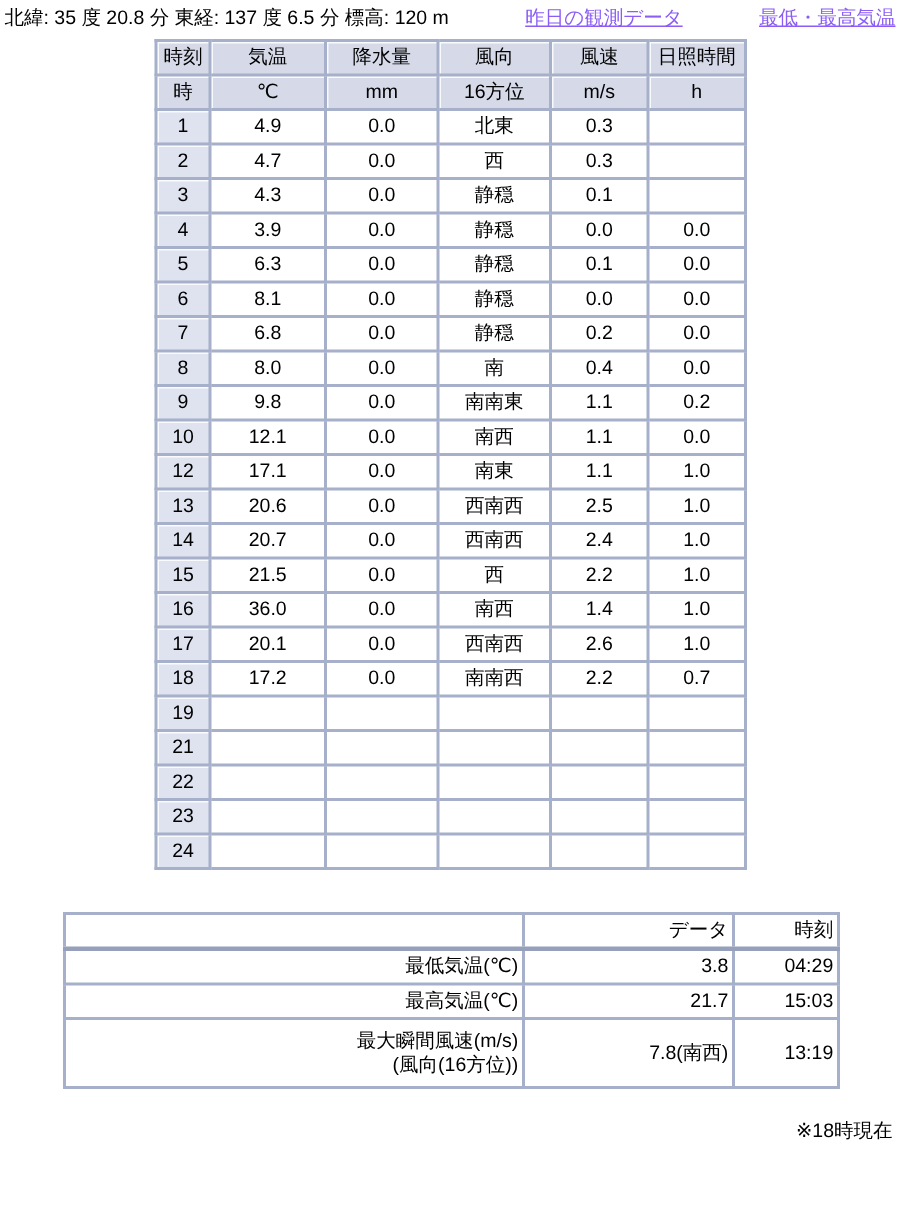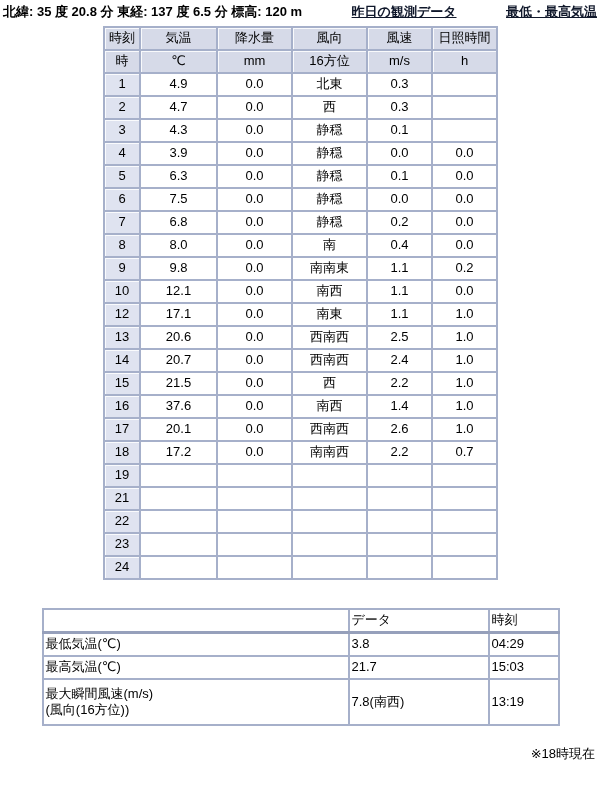--- a/index.html
+++ b/index.html
@@ -5,24 +5,24 @@
   html, body { margin:0; padding:0; }
   body {
     width:601px; height:803px; overflow:hidden;
     background:#ffffff; color:#000000;
     font-family:"Liberation Sans","DejaVu Sans",sans-serif;
     font-size:13px; line-height:1.2;
   }
   
   .top-line {
     display:flex; justify-content:space-between; align-items:flex-end;
-    padding:4px 4px 0 3px; white-space:nowrap;font-weight:bold;
+    padding:4px 4px 0 3px; white-space:nowrap;
   }
   .top-line a {
-    color:#0f172a; text-decoration:underline; cursor:pointer;
+    color:#8b5cf6; text-decoration:underline; cursor:pointer;
   }
   
   table { border-collapse:collapse; table-layout:fixed;padding-left:21px; }
   .main-table {
     margin:6px auto 0 auto; width:393px;
     border:2px solid #8f99b6;
   }
   .main-table th, .main-table td {
     border:2px solid #a6b0ca; height:21px; padding:0 2px;
     text-align:center; font-weight:normal; overflow:hidden;
@@ -31,21 +31,21 @@
   .main-table .hdr  { background:#d6dae8; }
   .main-table .hour { background:#dfe3f0; }
   .c0{width:36px}.c1{width:77px}.c2{width:75px}.c3{width:75px}.c4{width:65px}.c5{width:65px}
   
   .summary-table {
     margin:28px auto 0 auto; width:516px;
     border:2px solid #8f99b6;
   }
   .summary-table th, .summary-table td {
     border:2px solid #a6b0ca; padding:0 2px; height:21px;
-    text-align:left; font-weight:normal; background:#ffffff;
+    text-align:right; font-weight:normal; background:#ffffff;
     box-shadow: inset 1px 1px 0 rgba(255,255,255,0.85);
   }
   .summary-table thead th { border-bottom:3px solid #96a0bb; }
   .summary-table .tall { height:44px; }
   .s0{width:306px}.s1{width:140px}.s2{width:70px}
   .pre-line { white-space:pre-line; }
   
   .footnote { text-align:right; padding:6px 6px 0 0;margin-top:14px; }
 </style>
 </head>
@@ -120,21 +120,21 @@
       <tr>
     <th class="hour">5</th>
     <td>6.3</td>
     <td>0.0</td>
     <td>静穏</td>
     <td>0.1</td>
     <td>0.0</td>
   </tr>
       <tr>
     <th class="hour">6</th>
-    <td>7.5</td>
+    <td>8.1</td>
     <td>0.0</td>
     <td>静穏</td>
     <td>0.0</td>
     <td>0.0</td>
   </tr>
       <tr>
     <th class="hour">7</th>
     <td>6.8</td>
     <td>0.0</td>
     <td>静穏</td>
@@ -192,21 +192,21 @@
       <tr>
     <th class="hour">15</th>
     <td>21.5</td>
     <td>0.0</td>
     <td>西</td>
     <td>2.2</td>
     <td>1.0</td>
   </tr>
       <tr>
     <th class="hour">16</th>
-    <td>37.6</td>
+    <td>36.0</td>
     <td>0.0</td>
     <td>南西</td>
     <td>1.4</td>
     <td>1.0</td>
   </tr>
       <tr>
     <th class="hour">17</th>
     <td>20.1</td>
     <td>0.0</td>
     <td>西南西</td>

